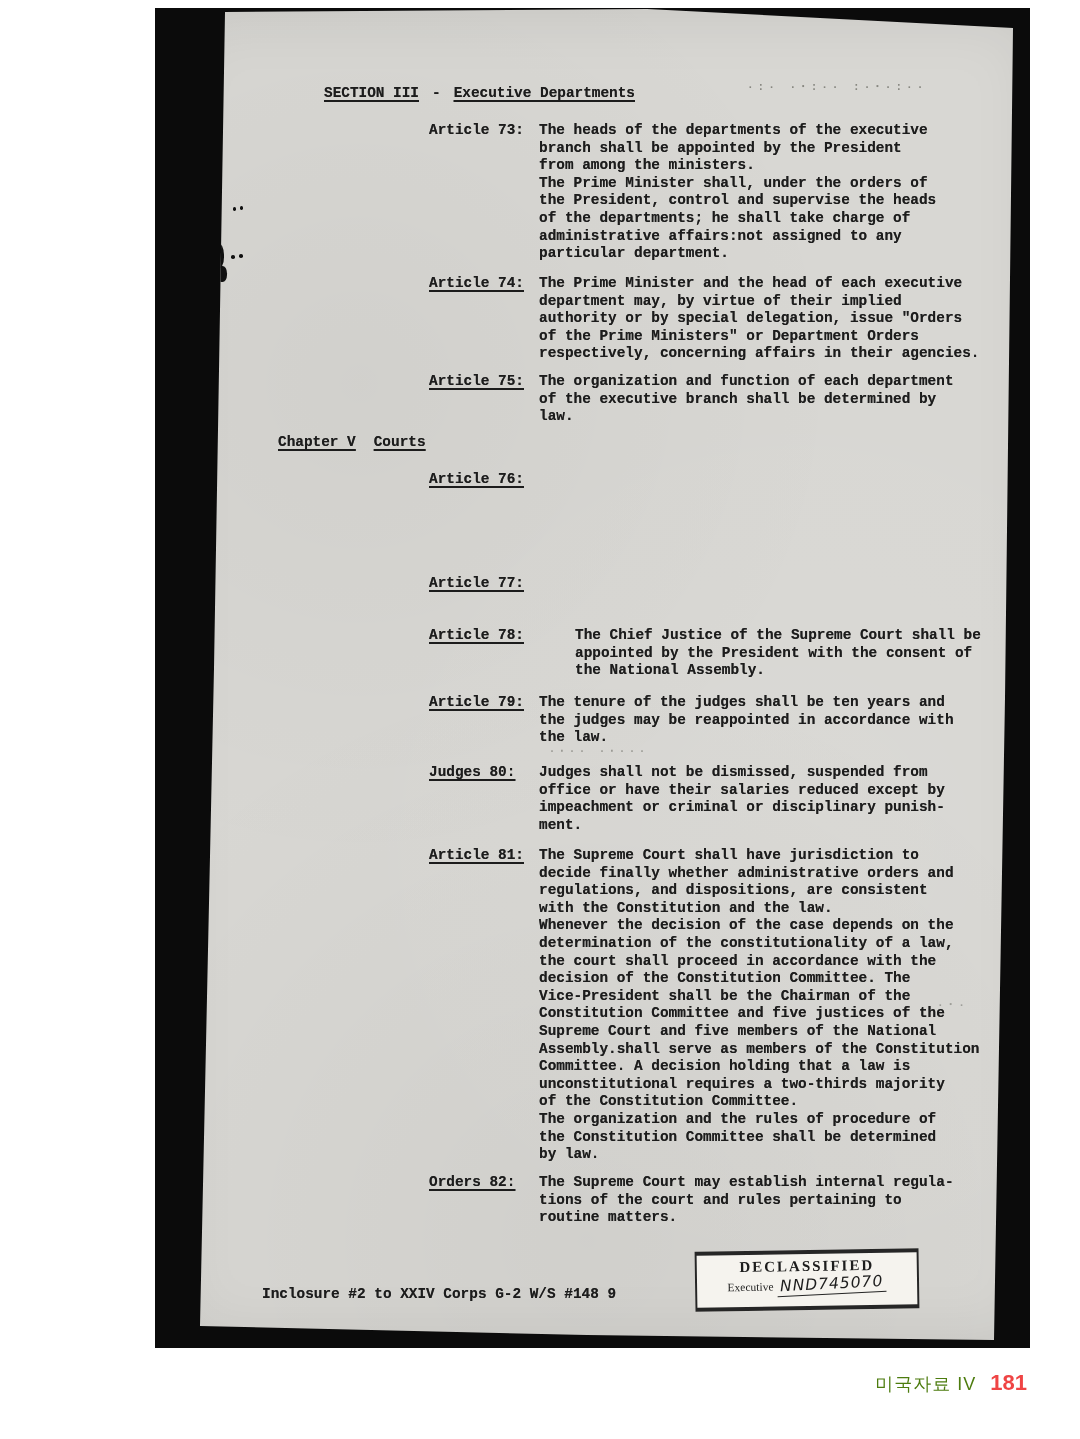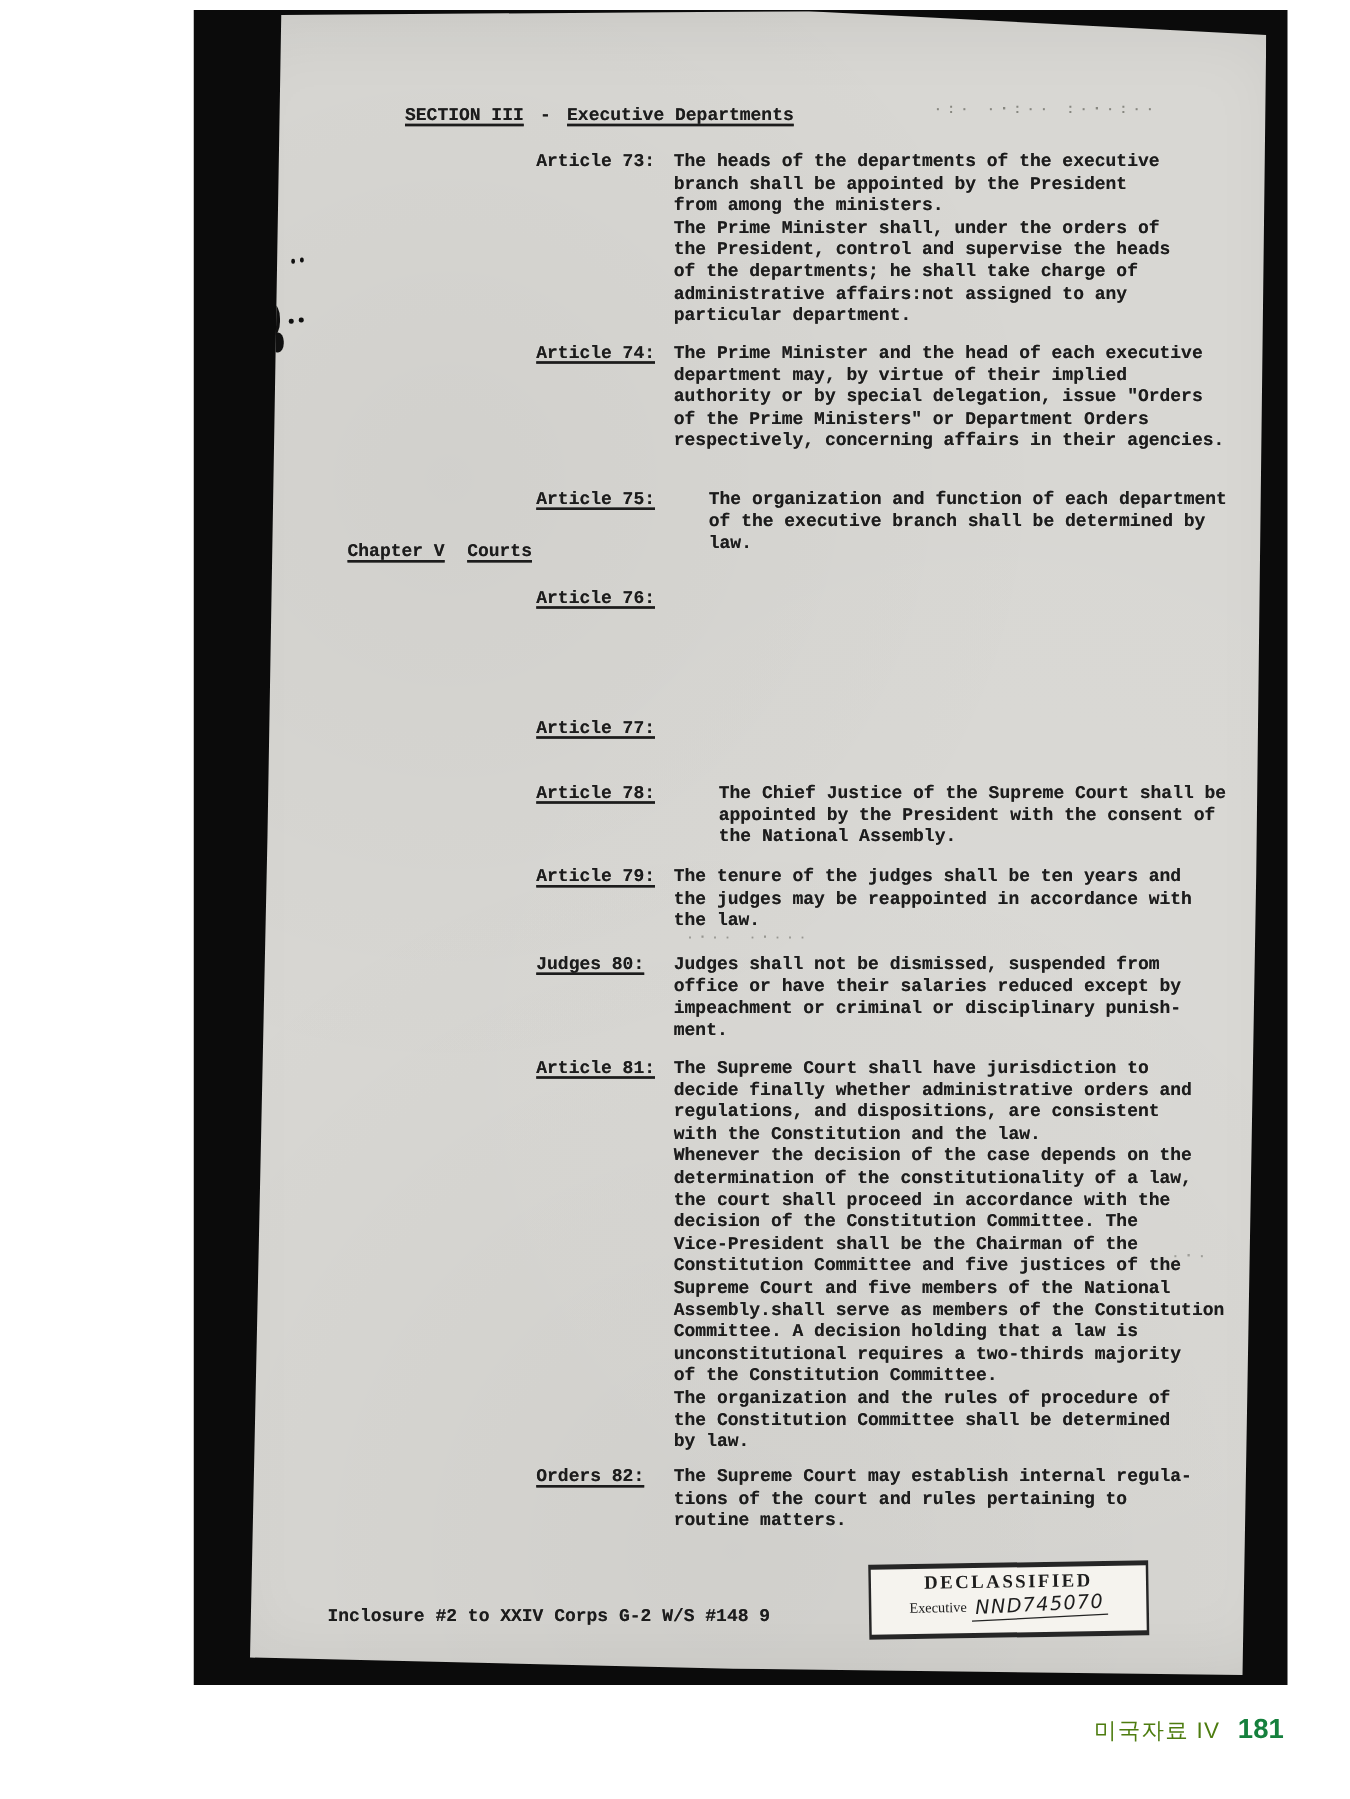--- a/index.html
+++ b/index.html
@@ -31,21 +31,21 @@
     text-shadow:0 0 0.5px rgba(25,25,25,0.65);
   }
   .ul { text-decoration:underline; text-decoration-thickness:1.6px; text-underline-offset:3px; }
   .section-header { position:absolute; left:157px; top:77px; white-space:nowrap; }
   .section-header .sep { margin:0 13px; }
   .chapter-header { position:absolute; left:111px; top:426px; white-space:nowrap; }
   .chapter-header .gap { display:inline-block; width:18px; }
   .article { position:absolute; left:262px; display:flex; }
   .article-label { width:110px; flex:0 0 110px; white-space:nowrap; }
   .article-text { width:450px; white-space:pre-line; }
-  .a73 { top:114px; }  .a74 { top:267px; }  .a75 { top:384px;gap:28px; }
+  .a73 { top:114px; }  .a74 { top:267px; }  .a75 { top:365px; }
   .a76 { top:463px; }  .a77 { top:567px;justify-content:center; }  .a78 { top:619px;gap:36px; }
   .a79 { top:686px; }  .a80 { top:756px; }  .a81 { top:839px; }
   .a82 { top:1166px; }
   .inclosure-line { position:absolute; left:95px; top:1278px; white-space:nowrap; }
   
   .stamp {
     position:absolute; left:528px; top:1242px; width:224px; height:60px;
     background:#f5f3ee; border:2px solid #262626;
     border-top-width:4px; border-bottom-width:4px;
     transform:rotate(-0.9deg); box-sizing:border-box;
@@ -61,21 +61,21 @@
     border-bottom:1.6px solid #242424; padding:0 3px 1px 3px;
     transform:rotate(-2deg); margin-left:4px;
   }
   
   .book-footer {
     position:absolute; right:53px; top:1370px;
     display:flex; align-items:baseline;
     font-family:"Liberation Sans","DejaVu Sans",sans-serif;
   }
   .book-footer .caption { font-size:18px; color:#4d7c0f; letter-spacing:1px; }
-  .book-footer .page-number { font-size:22px; font-weight:bold; color:#15803d; margin-left:14px; }
+  .book-footer .page-number { font-size:22px; font-weight:bold; color:#ef4444; margin-left:14px; }
   
   .speck { position:absolute; background:#101010; border-radius:45%; }
   .speck-blob1 { left:44px; top:235px; width:13px; height:26px; }
   .speck-blob2 { left:50px; top:258px; width:10px; height:16px; }
   .speck-d1 { left:66px; top:199px; width:3px; height:4px; }
   .speck-d2 { left:73px; top:198px; width:3px; height:4px; }
   .speck-d3 { left:64px; top:247px; width:4px; height:4px; }
   .speck-d4 { left:72px; top:246px; width:4px; height:4px; }
   .ghost {
     position:absolute; color:#878780; font-size:11px; letter-spacing:4px;

